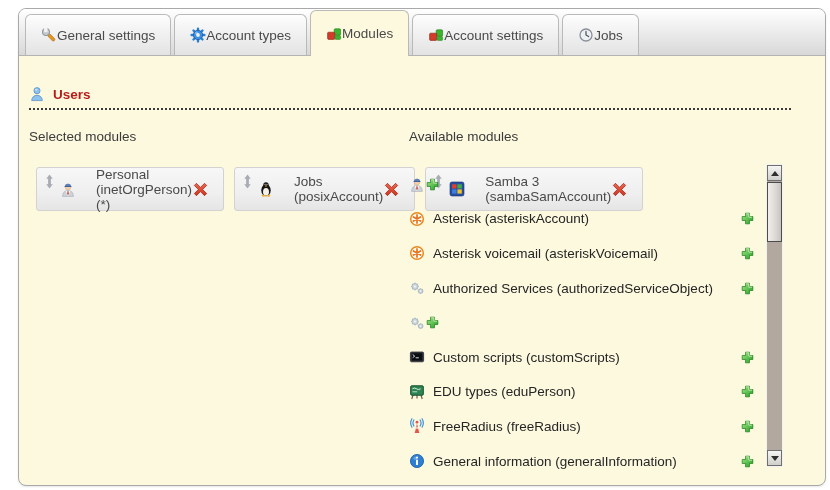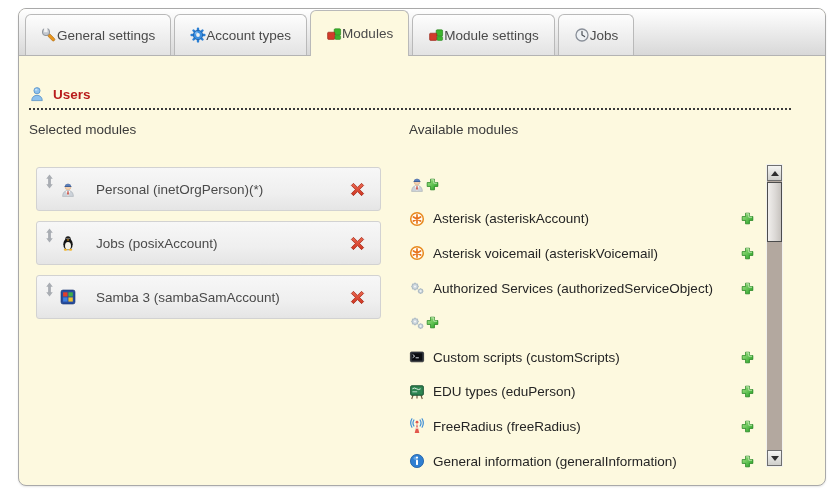--- a/index.html
+++ b/index.html
@@ -14,25 +14,25 @@
           border-radius:7px 7px 0 0;display:flex;align-items:flex-end;padding-left:6px;}
   .tab{display:flex;align-items:center;height:40px;padding:0 15px;margin-right:3px;
        background:linear-gradient(#fdfdfd,#e3e3e3);border:1px solid #b9b9b9;border-bottom:none;
        border-radius:6px 6px 0 0;font-size:13.5px;color:var(--tab-text,#4a4a4a);cursor:pointer;
        white-space:nowrap;position:relative;}
   .tab.active{background:var(--panel-bg,#fdf9df);height:45px;margin-bottom:-1px;z-index:2;}
   
   .content{position:absolute;left:0;top:47px;right:0;bottom:0;}
   .heading{position:absolute;left:10px;top:30px;width:762px;display:flex;align-items:center;gap:8px;
            padding-bottom:6px;border-bottom:2px dotted #3a3a3a;font-weight:bold;font-size:13.5px;color:#b91c1c;}
-  .col-label{position:absolute;top:66px;font-size:13.5px;color:#3b3b3b;}
+  .col-label{position:absolute;top:73px;font-size:13.5px;color:#3b3b3b;}
   .sel-label{left:10px;}
   .avail-label{left:390px;}
   
-  .sel-list{position:absolute;left:17px;top:111px;width:345px;display:flex;flex-direction:column;gap:10px;}
+  .sel-list{position:absolute;left:17px;top:111px;width:345px;display:flex;flex-direction:row;gap:10px;}
   .sel-row{position:relative;height:42px;border:1px solid #d2d2d2;border-radius:3px;
            background:linear-gradient(#f7f7f7 0%,#efefef 60%,#e5e5e5 100%);
            display:flex;align-items:center;cursor:move;}
   .sel-row .move{position:absolute;left:8px;top:6px;width:9px;height:15px;cursor:ns-resize;}
   .sel-row .mod{margin-left:23px;}
   .sel-row .sel-label-text{margin-left:20px;font-size:13.5px;color:#4a4a4a;flex:1;}
   .sel-row .del{width:17px;height:17px;margin-right:14px;cursor:pointer;}
   
   .avail-list{position:absolute;left:390px;top:111px;width:346px;display:flex;flex-direction:column;}
   .avail-row{height:34.6px;display:flex;align-items:center;}
@@ -210,21 +210,21 @@
     <svg class="i16">
             <use href="#modules-icon"></use>
           </svg>
     <span class="tab-label">Modules</span>
   </div>
 
   <div class="tab">
     <svg class="i16">
             <use href="#modules-icon"></use>
           </svg>
-    <span class="tab-label">Module settings</span>
+    <span class="tab-label">Account settings</span>
   </div>
 
   <div class="tab">
     <svg class="i16">
             <use href="#clock-icon"></use>
           </svg>
     <span class="tab-label">Jobs</span>
   </div>
 </div>
 

